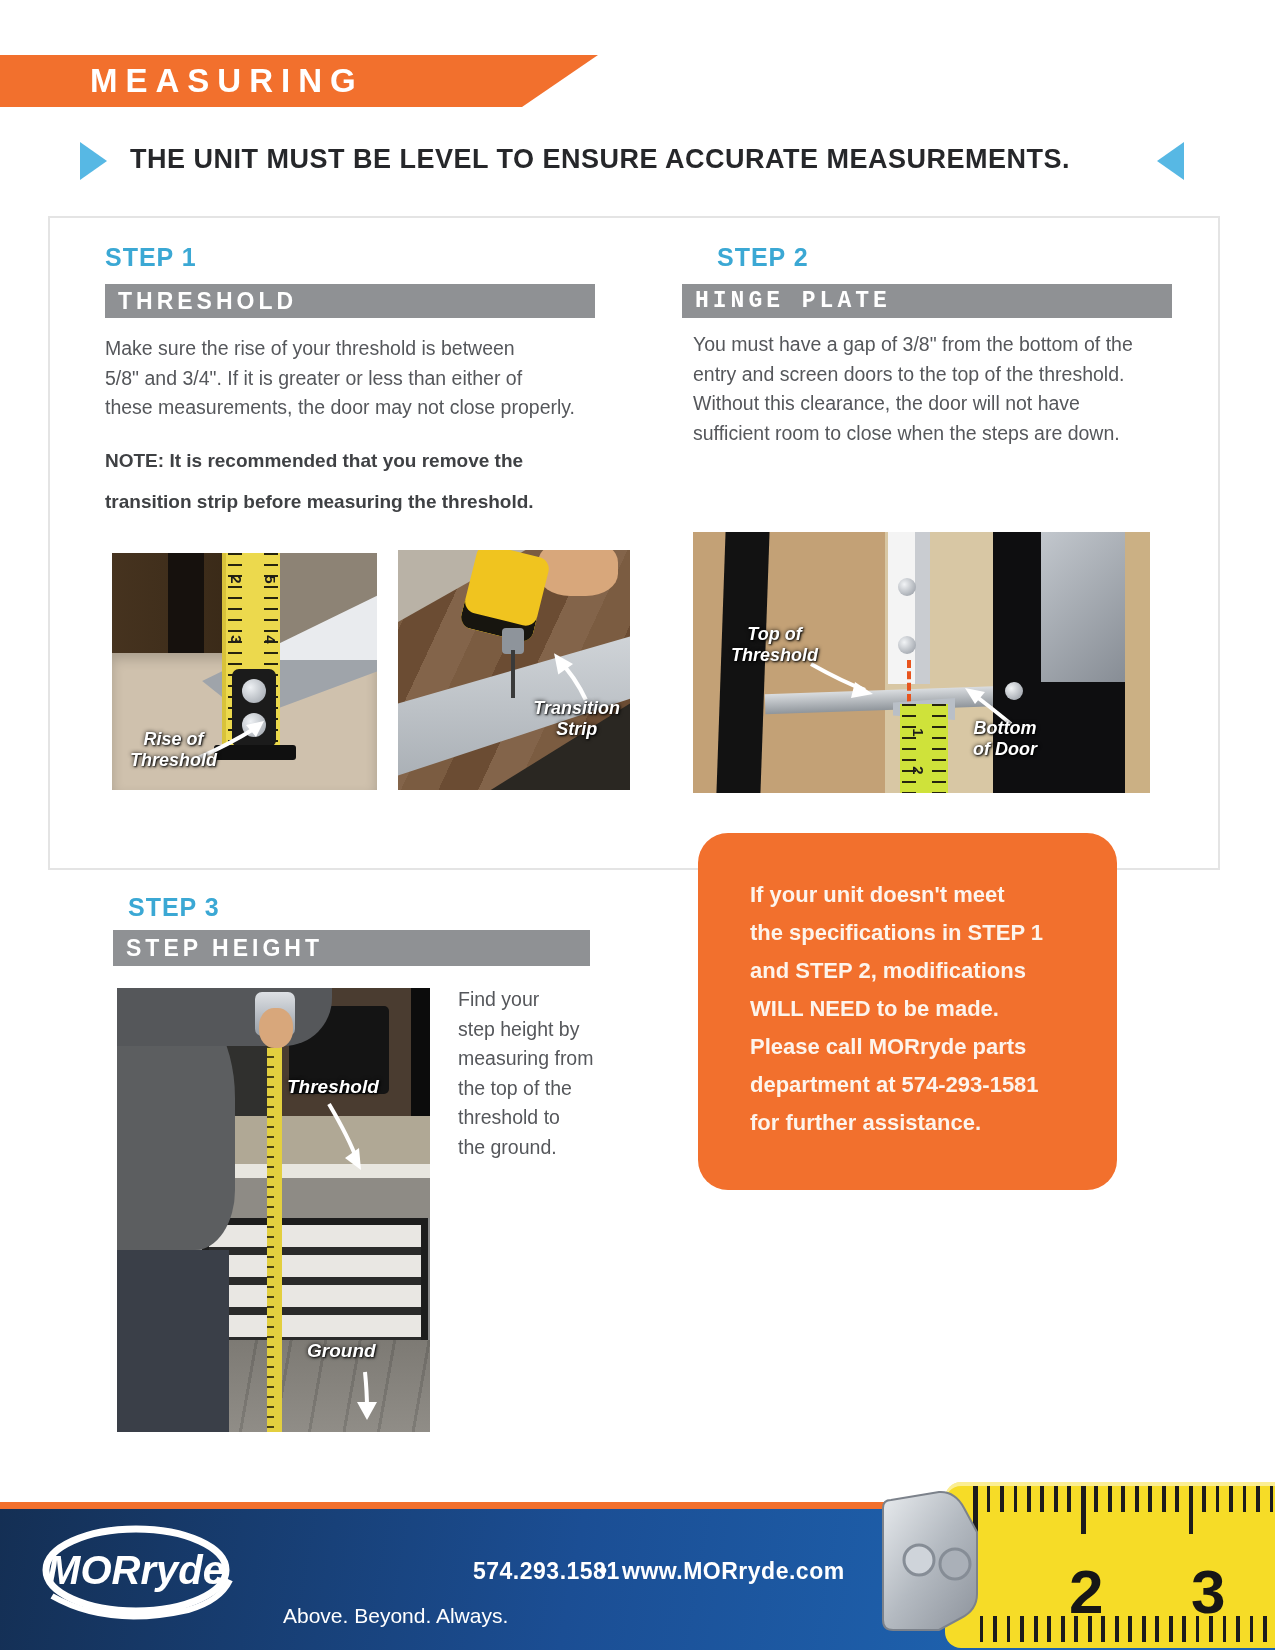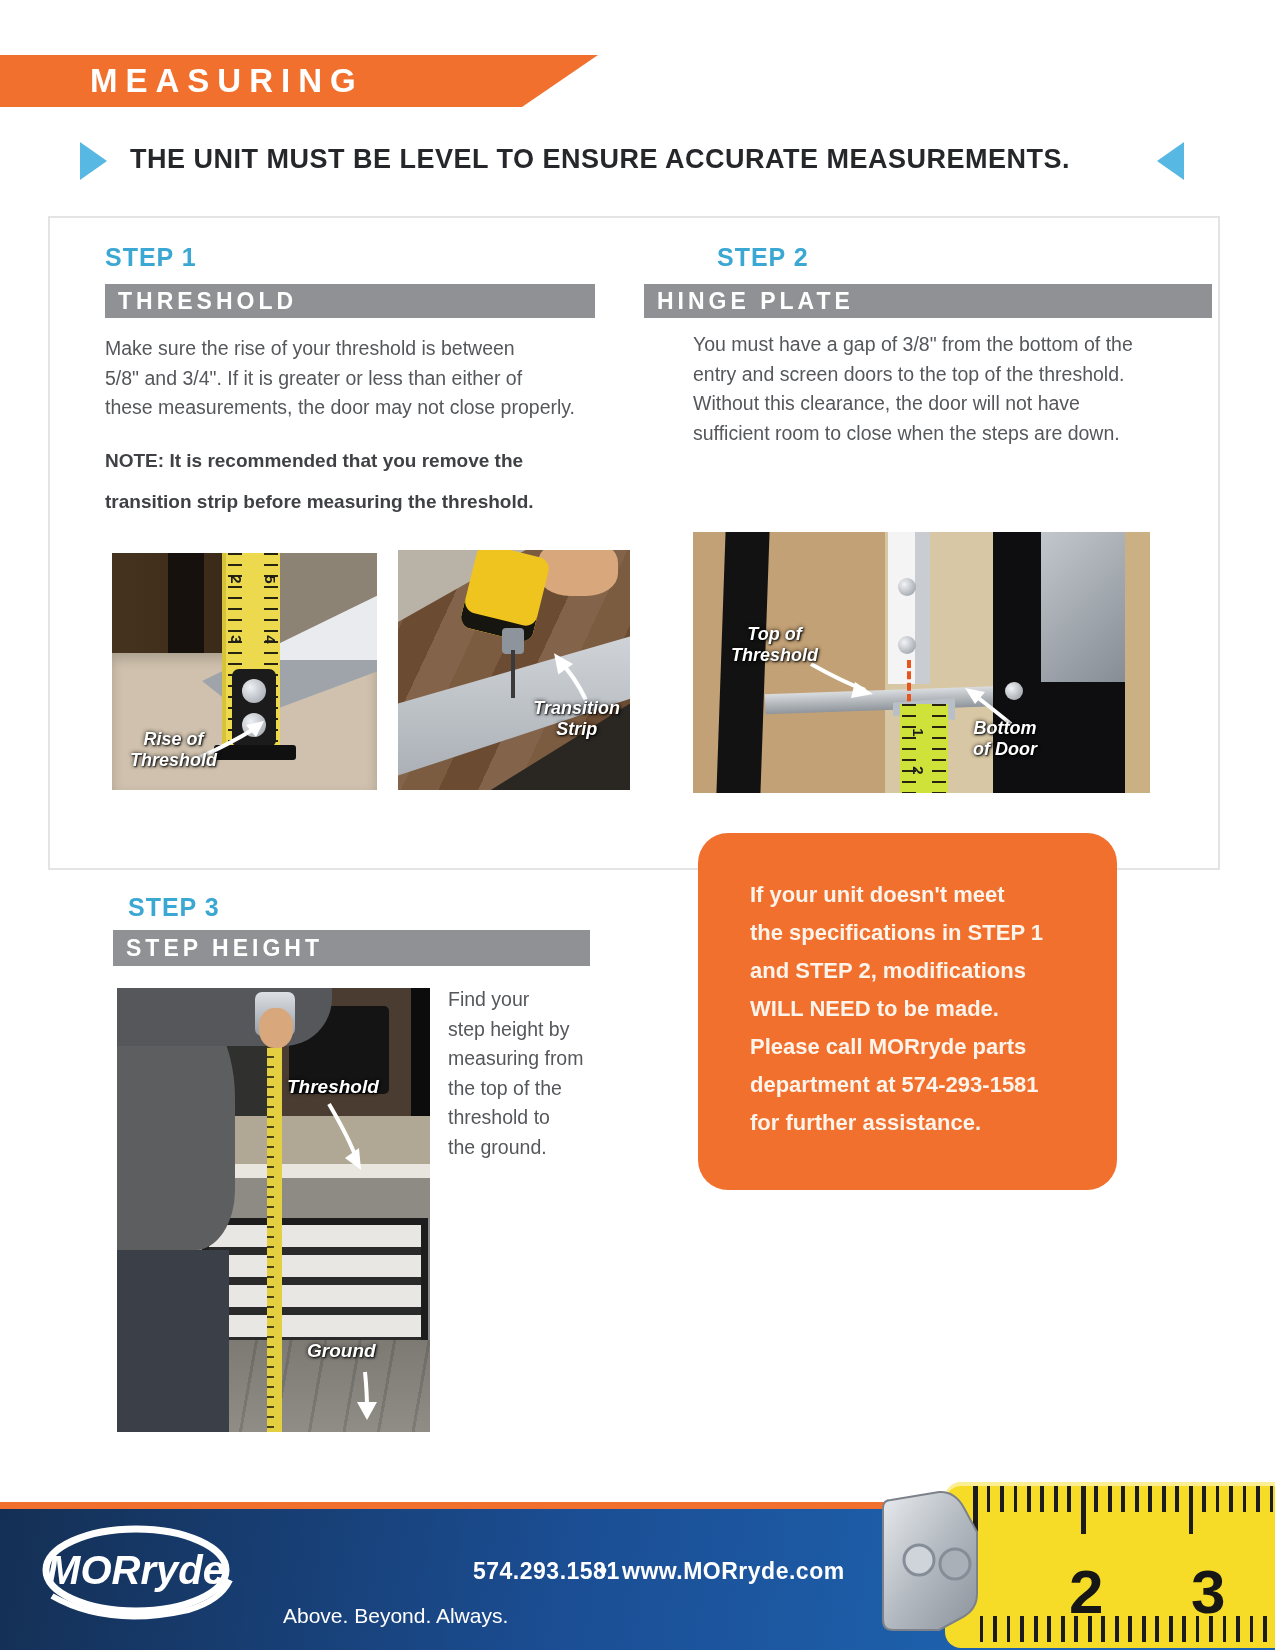--- a/index.html
+++ b/index.html
@@ -28,26 +28,26 @@
             letter-spacing:4px;line-height:34px;padding-left:13px;box-sizing:border-box;}
   .body-copy{font-size:19.5px;line-height:29.5px;color:#55575B;}
   .note-copy{font-size:19px;line-height:41px;color:#3F4144;font-weight:bold;}
 
   #step1-label{left:105px;top:243px;}
   #bar1{left:105px;top:284px;width:490px;}
   #body1{left:105px;top:334px;}
   #note1{left:105px;top:440px;}
 
   #step2-label{left:717px;top:243px;}
-  #bar2{left:644px;top:284px;width:568px;}
+  #bar2{left:682px;top:284px;width:490px;font-family:Liberation Mono, monospace;}
   #body2{left:693px;top:330px;}
 
   #step3-label{left:128px;top:893px;}
   #bar3{left:113px;top:930px;width:477px;height:36px;line-height:36px;}
-  #body3{left:448px;top:985px;}
+  #body3{left:458px;top:985px;}
 
   
   .photo{overflow:hidden;background:#888;}
   .photo .overlay{position:absolute;inset:0;pointer-events:none;}
   .photo-label{position:absolute;color:#fff;font-weight:bold;font-style:italic;text-align:center;
                white-space:pre-line;line-height:1.15;
                text-shadow:0 0 4px rgba(0,0,0,.9),1px 1px 2px rgba(0,0,0,.9);}
   .tick-col-l{position:absolute;left:2px;top:0;bottom:0;width:14px;
               background:repeating-linear-gradient(180deg,#26240e 0 2px,transparent 2px 11px);}
   .tick-col-r{position:absolute;right:2px;top:0;bottom:0;width:14px;

